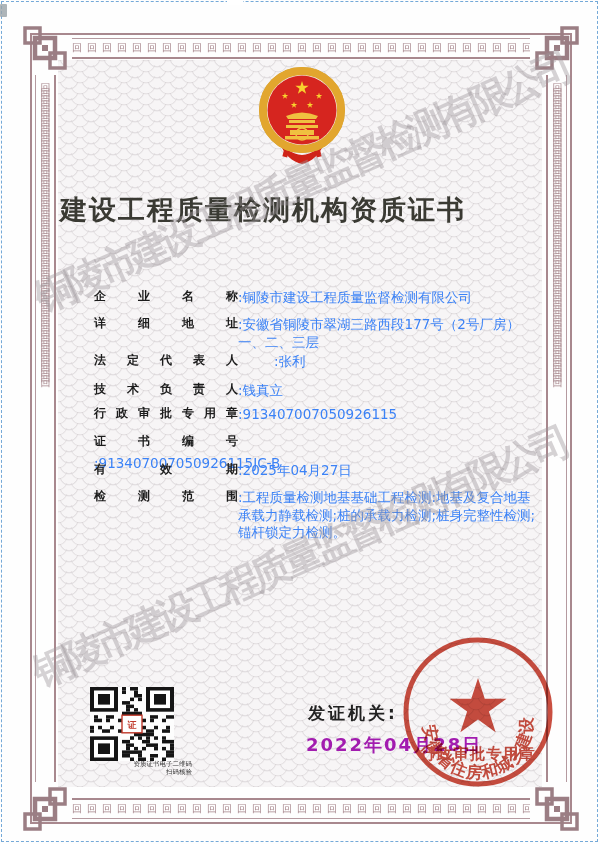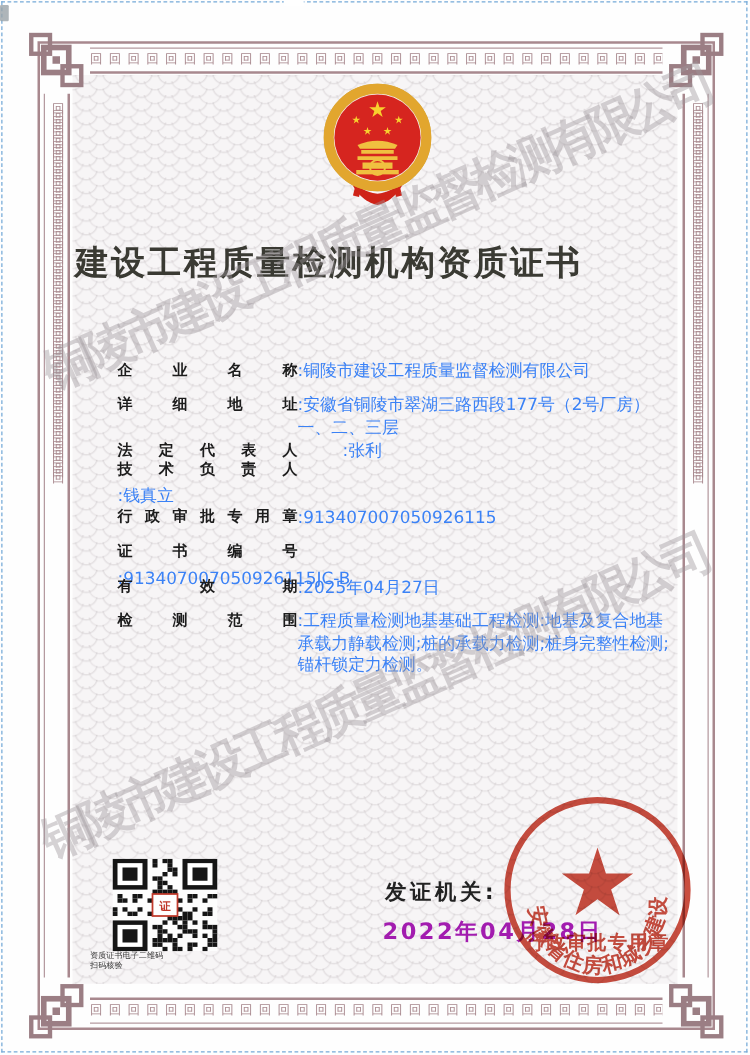--- a/index.html
+++ b/index.html
@@ -50,32 +50,32 @@
   .title{position:absolute;left:60px;top:192px;width:480px;text-align:left;z-index:5;
          font-size:27px;font-weight:bold;color:#3a3a33;letter-spacing:2px;}
 
   
   .rows{position:absolute;left:94px;top:0;width:450px;z-index:5;}
   .row{position:absolute;left:0;display:flex;align-items:flex-start;}
   .row .lbl{width:144px;font-size:12px;font-weight:bold;color:#1c1c1c;
             text-align:justify;text-align-last:justify;line-height:21px;flex:none;}
   .row .val{width:302px;font-size:13.5px;color:#3b82f6;line-height:17.5px;padding-top:3px;
             word-break:break-all;}
-  .r0{top:286px;} .r1{top:313px;} .r2{top:350px;gap:36px;} .r3{top:365px;flex-direction:column;}
+  .r0{top:286px;} .r1{top:313px;} .r2{top:350px;gap:36px;} .r3{top:379px;}
   .r4{top:403px;} .r5{top:431px;flex-direction:column;} .r6{top:459px;} .r7{top:486px;}
 
   
   .issuer{position:absolute;left:308px;top:702px;font-size:17px;font-weight:bold;color:#222;
           letter-spacing:3px;z-index:5;}
   .issue-date{position:absolute;left:306px;top:733px;font-size:18px;color:#a21caf;
               letter-spacing:2px;font-weight:600;z-index:11;}
   .seal{position:absolute;left:398px;top:632px;width:160px;height:160px;z-index:12;
         mix-blend-mode:multiply;opacity:.9;}
   .qr{position:absolute;left:90px;top:687px;width:84px;height:74px;z-index:10;}
-  .qr-caption{position:absolute;left:72px;top:760px;width:120px;text-align:left;z-index:10;
+  .qr-caption{position:absolute;left:72px;top:760px;width:120px;text-align:right;z-index:10;
               font-size:6.5px;color:#3a3a3a;line-height:8px;}
 </style>
 </head>
 <body>
 
 <div id="canvas">
 
   <div class="sel-border"></div>
   <div class="corner-artifact"></div>
   <div class="top-gap"></div>

